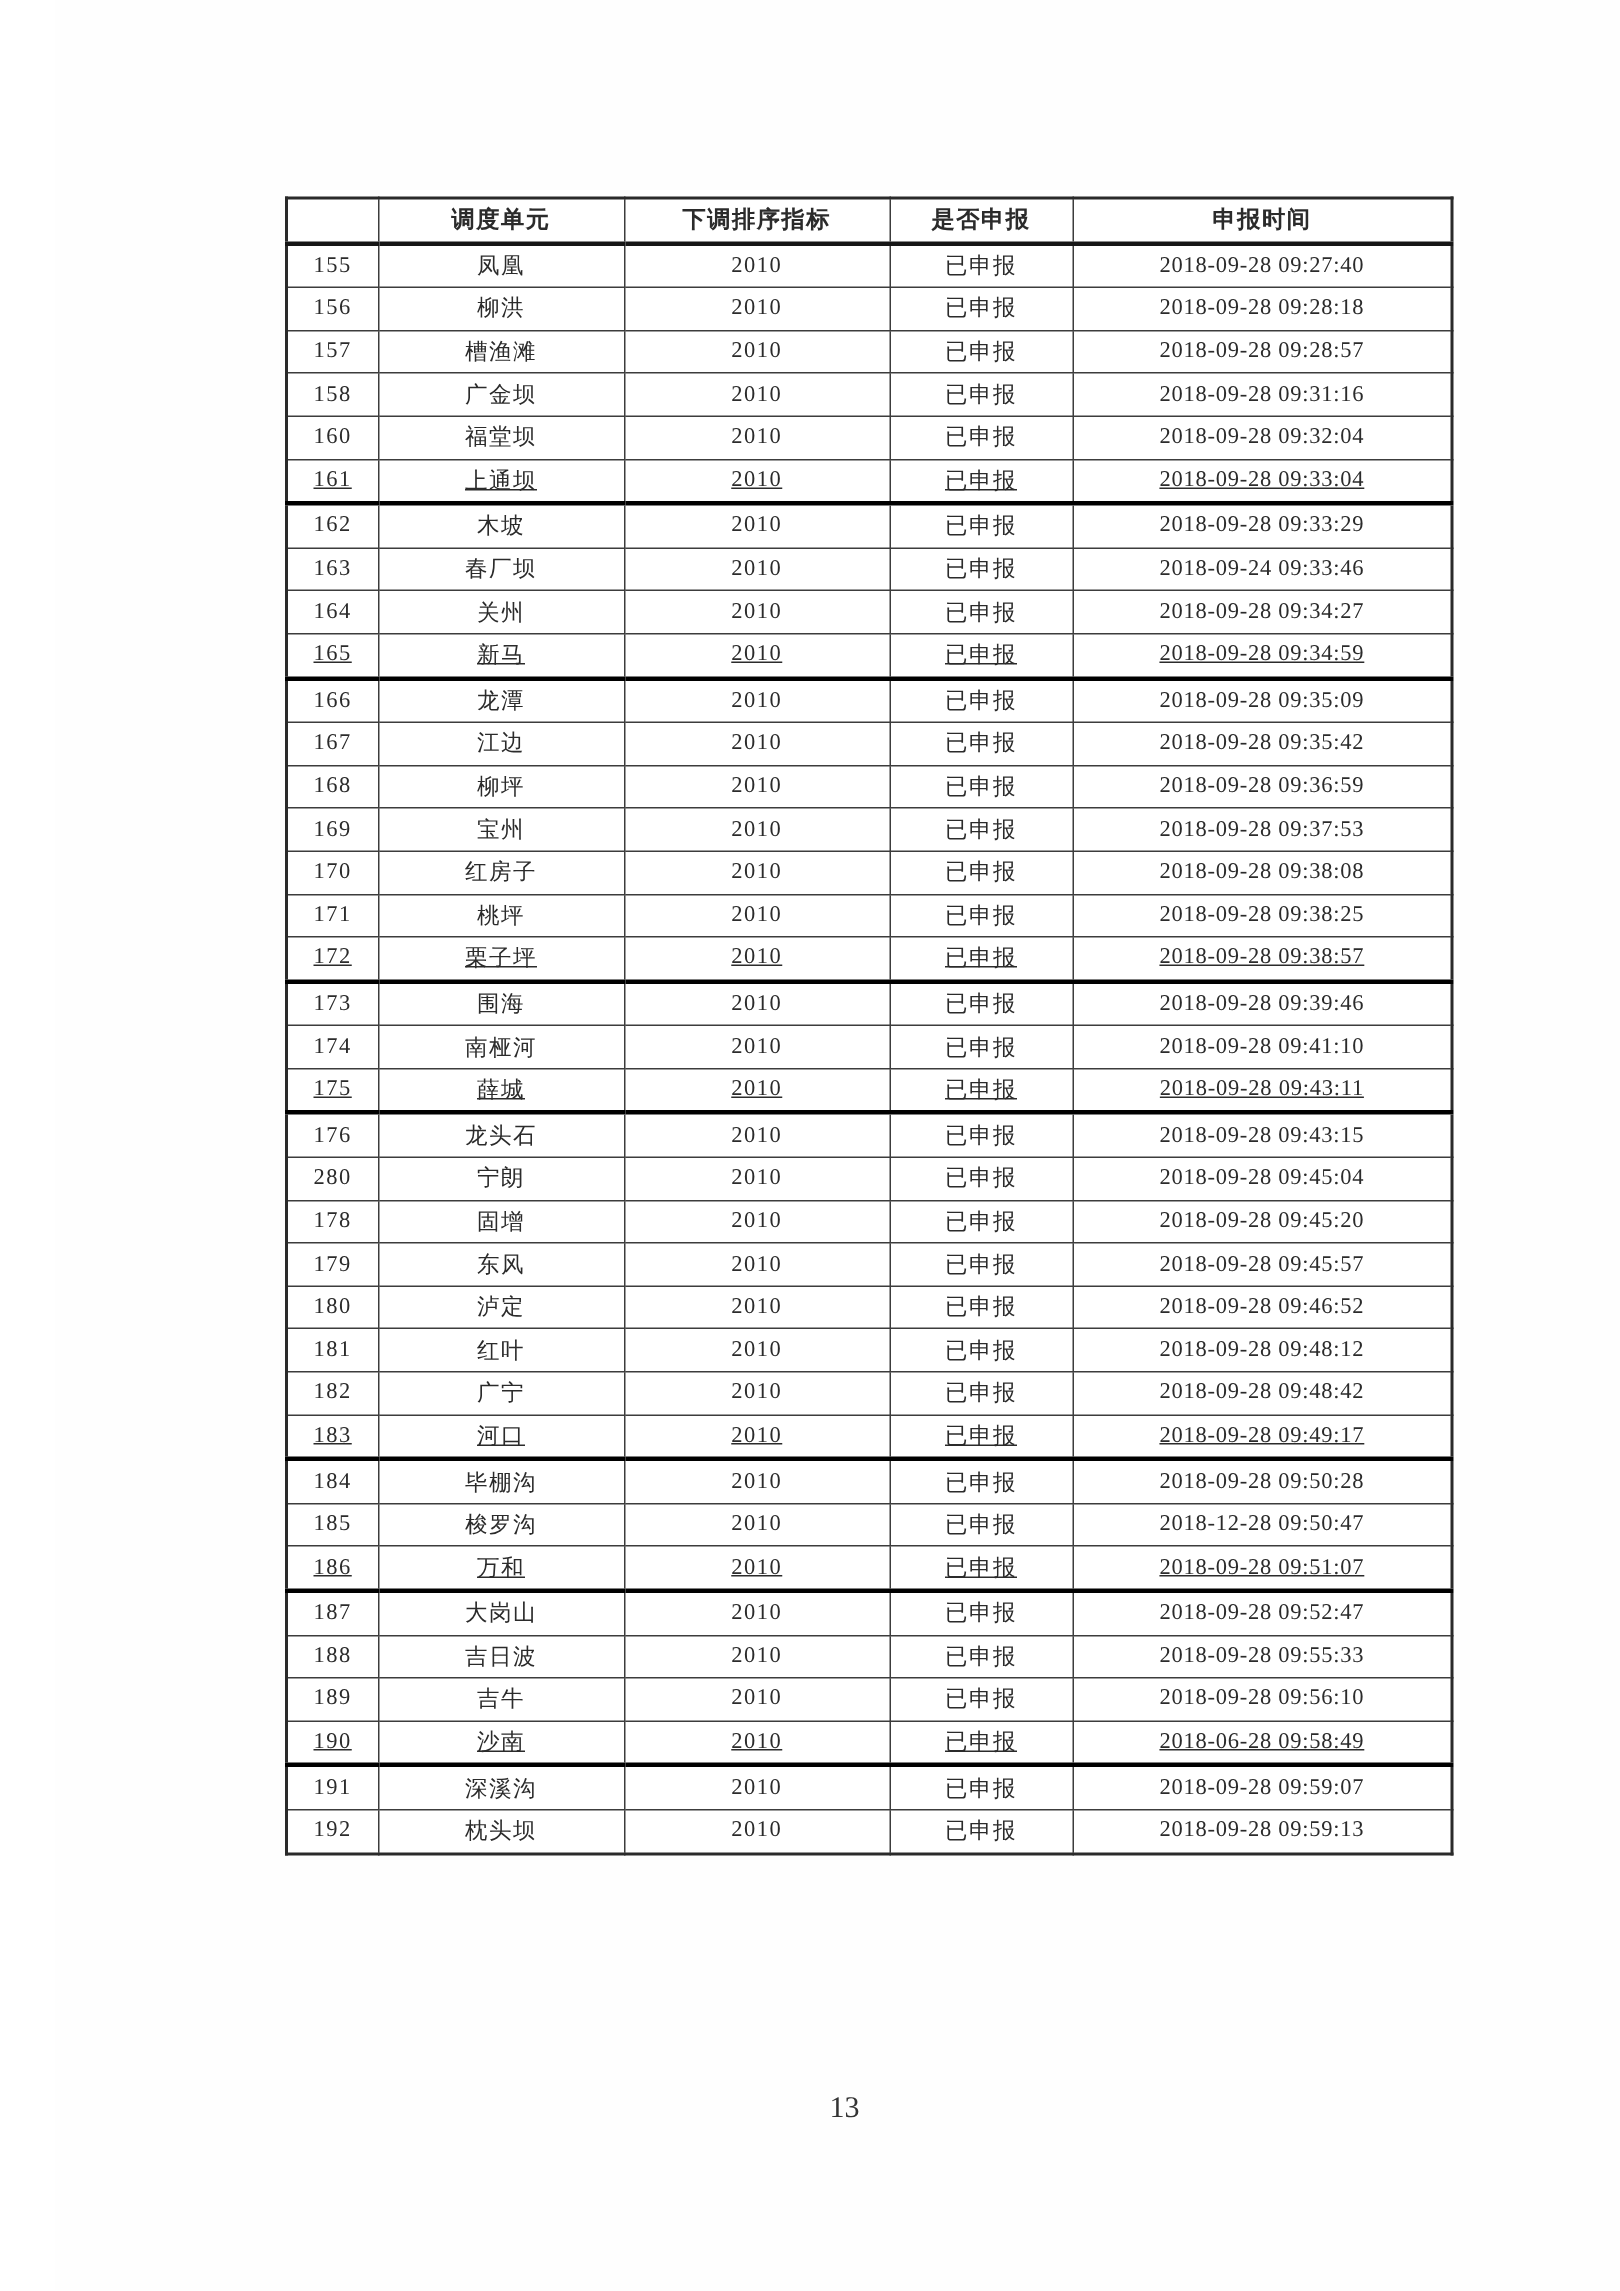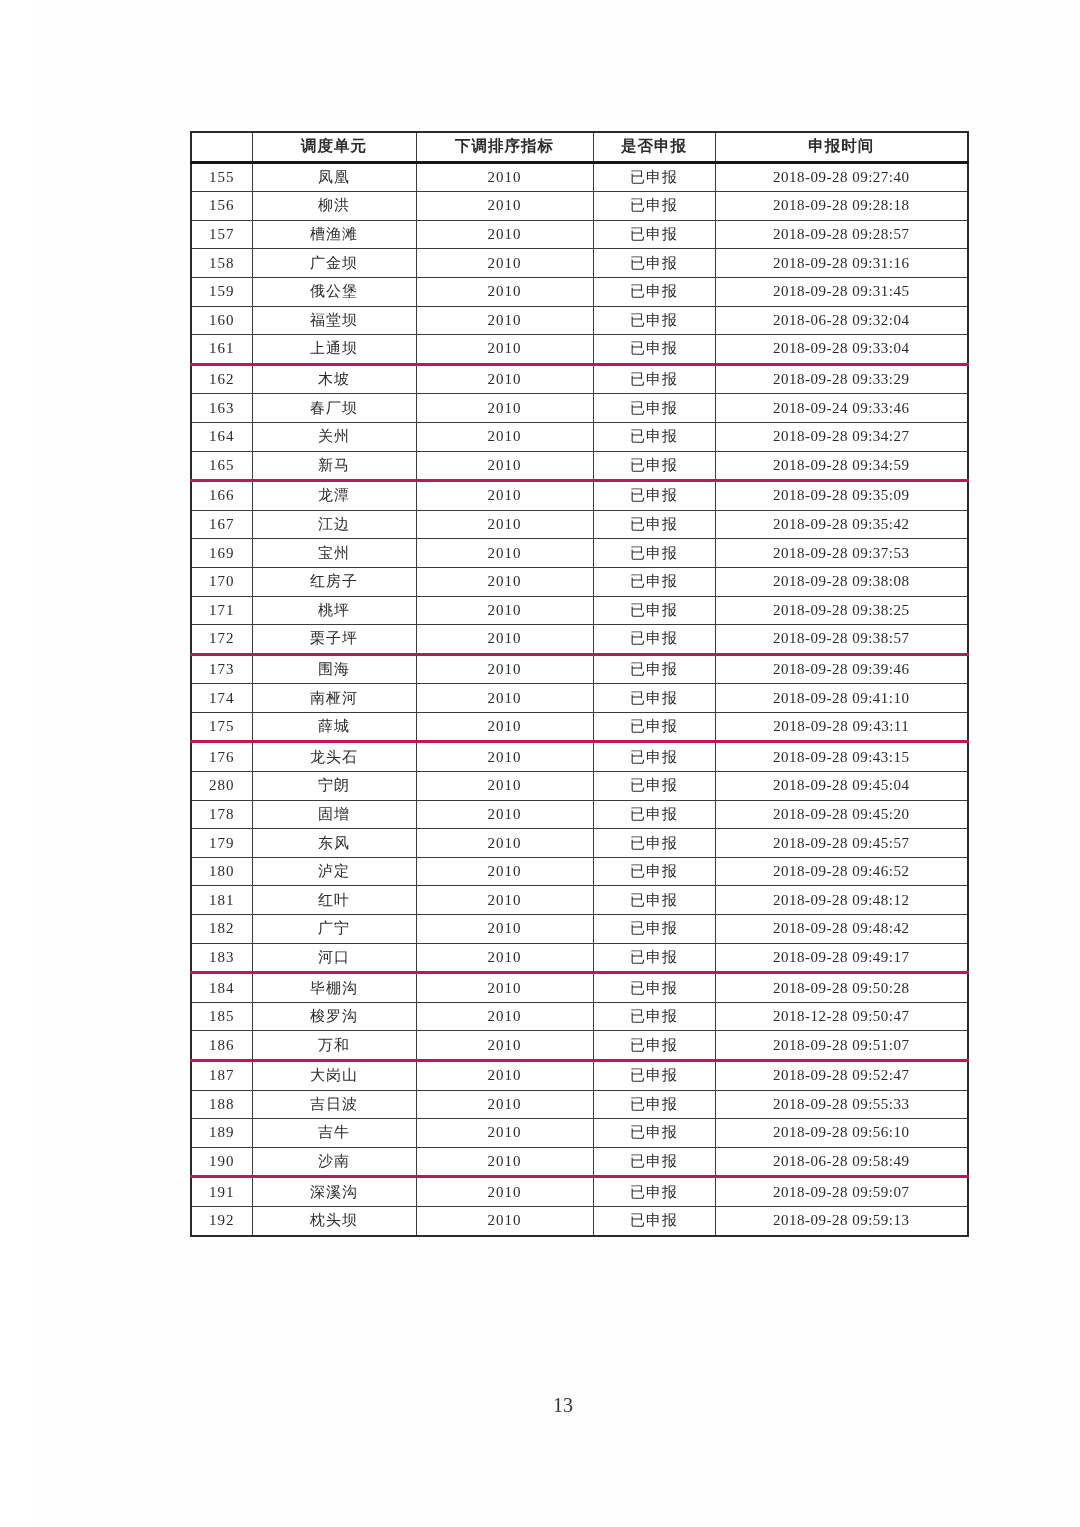--- a/index.html
+++ b/index.html
@@ -39,21 +39,22 @@
   }
   .report-table th {
     font-weight: bold;
     font-size: 15.5px;
     border-bottom: 3px solid #161616;
   }
   .report-table {
     border: 2px solid #2a2a2a;
   }
   .report-table tr.group-end td {
-    border-bottom: 3px solid #be185d;
+    border-bottom: 3px solid #000000;
+    text-decoration: underline;
   }
   td.col-time { letter-spacing: 0.5px; }
   .page-number {
     position: absolute;
     top: 1394px;
     left: 0;
     width: 100%;
     text-align: center;
     font-size: 20px;
     color: #333333;
@@ -104,32 +105,25 @@
       <td class="col-time">2018-09-28 09:28:57</td>
     </tr>
         <tr>
       <td class="col-num">158</td>
       <td class="col-unit">广金坝</td>
       <td class="col-index">2010</td>
       <td class="col-declared">已申报</td>
       <td class="col-time">2018-09-28 09:31:16</td>
     </tr>
         <tr>
-      <td class="col-num">159</td>
-      <td class="col-unit">俄公堡</td>
-      <td class="col-index">2010</td>
-      <td class="col-declared">已申报</td>
-      <td class="col-time">2018-09-28 09:31:45</td>
-    </tr>
-        <tr>
       <td class="col-num">160</td>
       <td class="col-unit">福堂坝</td>
       <td class="col-index">2010</td>
       <td class="col-declared">已申报</td>
-      <td class="col-time">2018-06-28 09:32:04</td>
+      <td class="col-time">2018-09-28 09:32:04</td>
     </tr>
         <tr class="group-end">
       <td class="col-num">161</td>
       <td class="col-unit">上通坝</td>
       <td class="col-index">2010</td>
       <td class="col-declared">已申报</td>
       <td class="col-time">2018-09-28 09:33:04</td>
     </tr>
         <tr>
       <td class="col-num">162</td>
@@ -167,20 +161,27 @@
       <td class="col-time">2018-09-28 09:35:09</td>
     </tr>
         <tr>
       <td class="col-num">167</td>
       <td class="col-unit">江边</td>
       <td class="col-index">2010</td>
       <td class="col-declared">已申报</td>
       <td class="col-time">2018-09-28 09:35:42</td>
     </tr>
         <tr>
+      <td class="col-num">168</td>
+      <td class="col-unit">柳坪</td>
+      <td class="col-index">2010</td>
+      <td class="col-declared">已申报</td>
+      <td class="col-time">2018-09-28 09:36:59</td>
+    </tr>
+        <tr>
       <td class="col-num">169</td>
       <td class="col-unit">宝州</td>
       <td class="col-index">2010</td>
       <td class="col-declared">已申报</td>
       <td class="col-time">2018-09-28 09:37:53</td>
     </tr>
         <tr>
       <td class="col-num">170</td>
       <td class="col-unit">红房子</td>
       <td class="col-index">2010</td>

